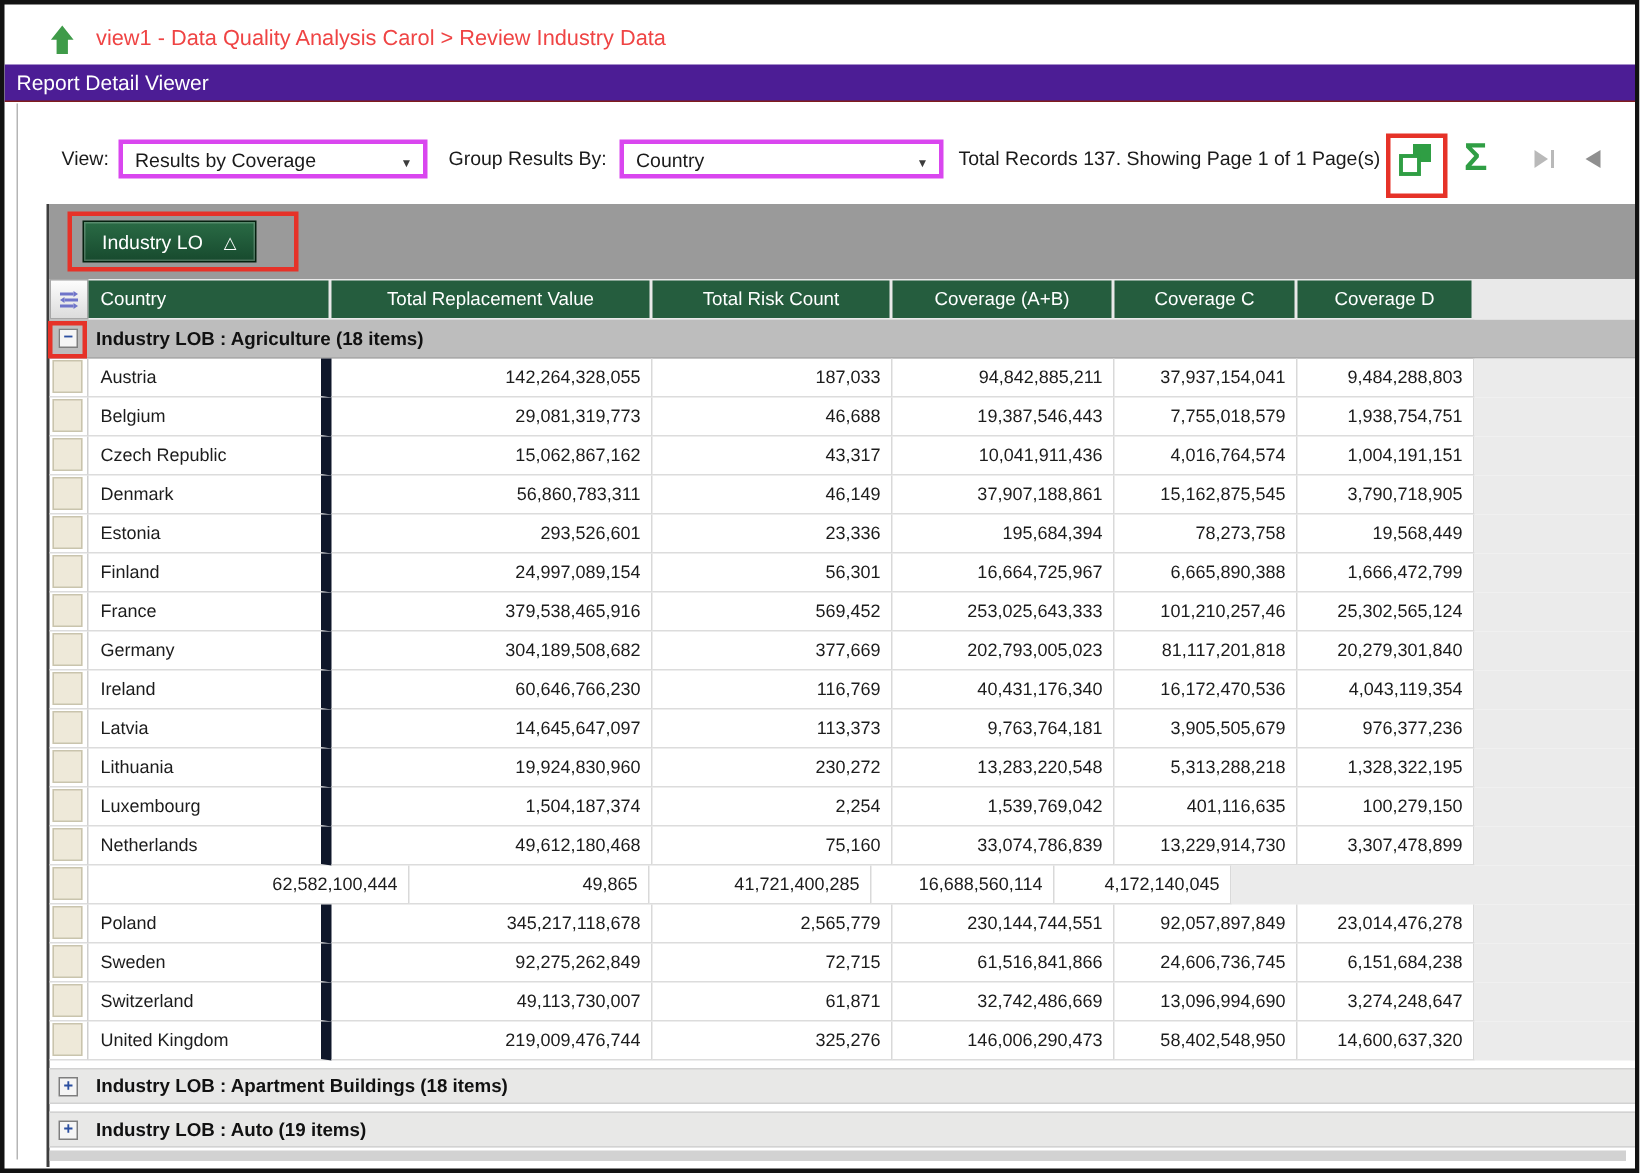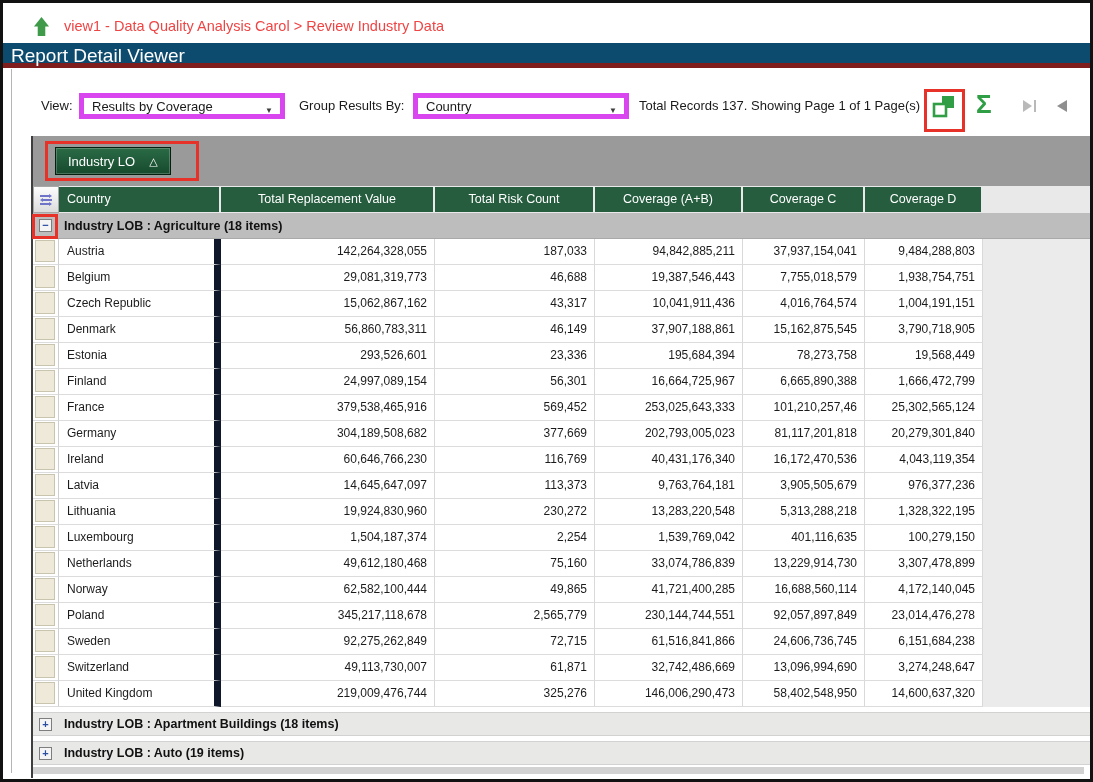--- a/index.html
+++ b/index.html
@@ -4,28 +4,28 @@
 <style>
   * { margin:0; padding:0; box-sizing:border-box; }
   html,body { background:#ffffff; font-family:"Liberation Sans","DejaVu Sans",sans-serif; }
   #screen { position:relative; width:1093px; height:782px; background:#fff; border:3px solid #121212; overflow:hidden; }
 
   
   .titlebar { position:absolute; left:30px; top:9px; height:28px; display:flex; align-items:center; gap:14px; }
   .titlebar .title { font-size:14.5px; color:#ef4444; }
 
   
-  .panelbar { position:absolute; left:0; right:0; top:40px; height:25px; background:#0c4a6e; border-bottom:5px solid #7f1d1d; color:#fff; font-size:19px; line-height:25px; padding-left:8px; }
+  .panelbar { position:absolute; left:0; right:0; top:40px; height:25px; background:#4c1d95; border-bottom:1px solid #7f1d1d; color:#fff; font-size:14px; line-height:25px; padding-left:8px; }
 
   .left-gutter { position:absolute; left:8px; top:66px; bottom:6px; width:1px; background:#b5b5b5; }
 
   
   .toolbar { position:absolute; left:0; right:0; top:88px; height:30px; font-size:13px; color:#1a1a1a; }
   .tb-label { position:absolute; line-height:30px; }
-  .tb-select { position:absolute; top:2px; height:26px; background:#fff; border:5px solid #d946ef; display:flex; align-items:center; padding:0 8px; font-size:13px; }
+  .tb-select { position:absolute; top:2px; height:26px; background:#fff; border:3px solid #d946ef; display:flex; align-items:center; padding:0 8px; font-size:13px; }
   .tb-select .dd-arrow { position:absolute; right:7px; top:8px; font-size:8px; color:#3c3c3c; }
   .tb-records { position:absolute; left:636px; line-height:30px; }
   .tb-icon { position:absolute; cursor:pointer; }
   .sigma { left:973px; top:-2px; font-size:26px; font-weight:600; color:#2f9e44; }
   .pg-next { left:1020px; top:9px; width:16px; height:13px; }
   .pg-next .tri { position:absolute; left:0; top:0; width:0; height:0; border-top:6px solid transparent; border-bottom:6px solid transparent; border-left:9px solid #b9b9b9; }
   .pg-next .bar { position:absolute; left:11px; top:0; width:2px; height:12px; background:#b9b9b9; }
   .pg-prev { left:1054px; top:9px; width:12px; height:13px; }
   .pg-prev .tri { position:absolute; left:0; top:0; width:0; height:0; border-top:6px solid transparent; border-bottom:6px solid transparent; border-right:10px solid #8f8f8f; }
 
@@ -269,21 +269,20 @@
           <div class="cell c-country cw0">Netherlands</div>
           <div class="cell c-num cw1">49,612,180,468</div>
           <div class="cell c-num cw2">75,160</div>
           <div class="cell c-num cw3">33,074,786,839</div>
           <div class="cell c-num cw4">13,229,914,730</div>
           <div class="cell c-num cw5">3,307,478,899</div>
           <div class="cell filler"></div>
         </div>
         <div class="data-row">
           <div class="cell rowsel"></div>
-          <div class="cell c-country cw0">Norway</div>
           <div class="cell c-num cw1">62,582,100,444</div>
           <div class="cell c-num cw2">49,865</div>
           <div class="cell c-num cw3">41,721,400,285</div>
           <div class="cell c-num cw4">16,688,560,114</div>
           <div class="cell c-num cw5">4,172,140,045</div>
           <div class="cell filler"></div>
         </div>
         <div class="data-row">
           <div class="cell rowsel"></div>
           <div class="cell c-country cw0">Poland</div>

